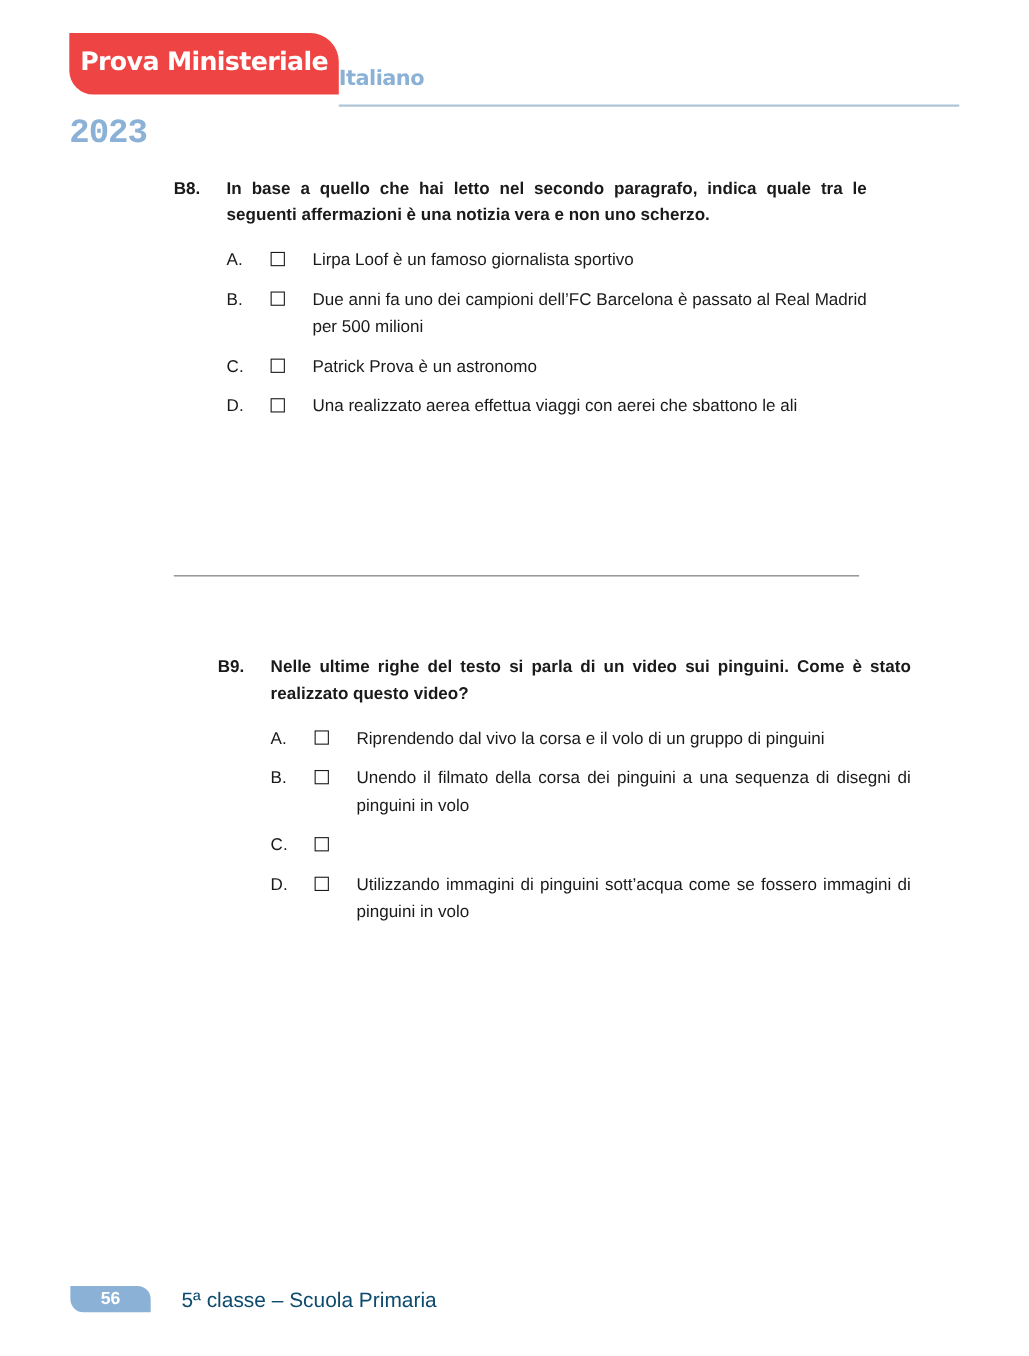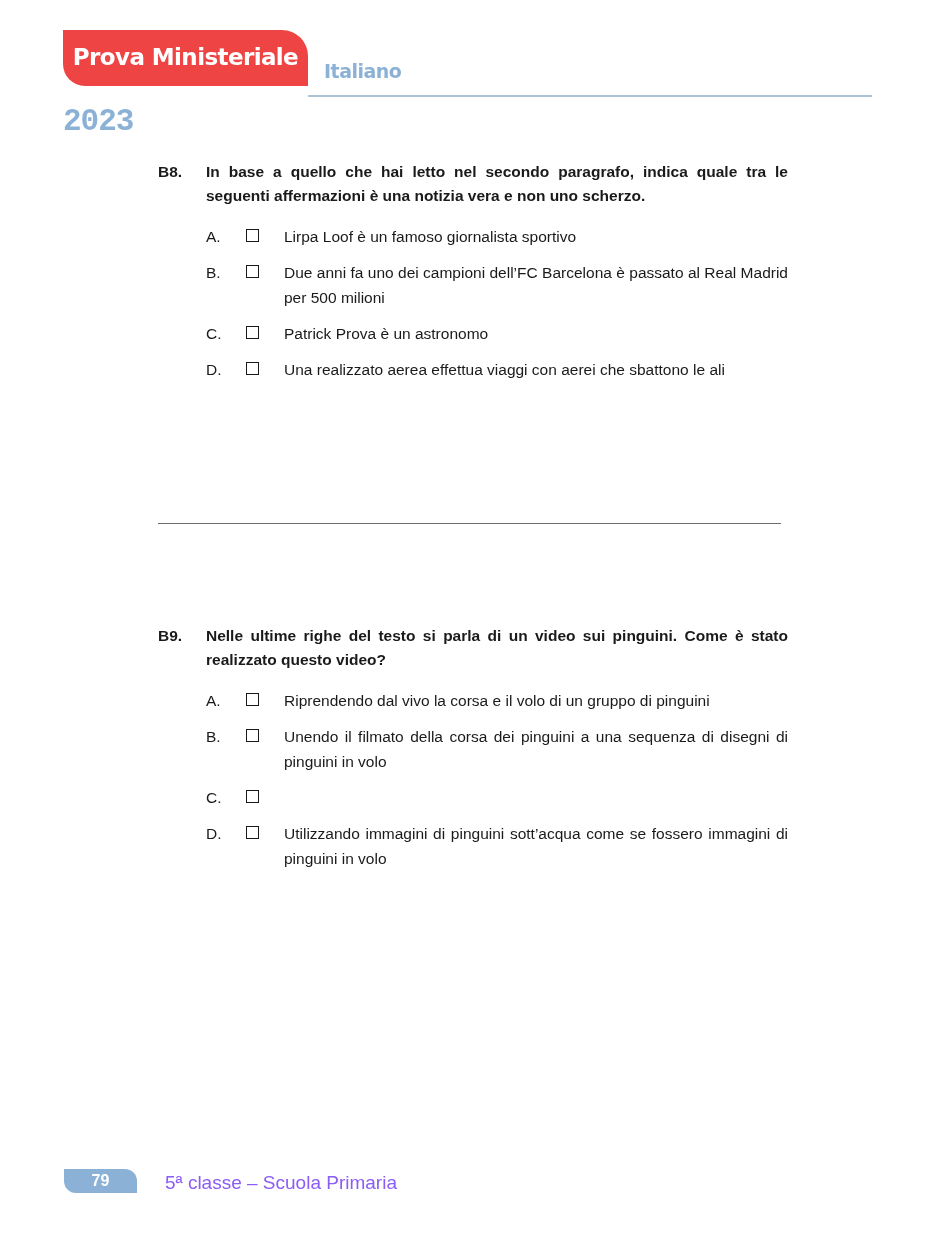--- a/index.html
+++ b/index.html
@@ -9,21 +9,21 @@
       position: absolute; left: 63px; top: 30px; width: 245px; height: 56px;
       background: #ef4444;
       border-radius: 0 26px 0 22px;
       display: flex; align-items: center; justify-content: center;
     }
     .header-tab-title {
       color: #ffffff; font-family: "DejaVu Sans", sans-serif; font-weight: bold;
       font-size: 23px; letter-spacing: -0.6px; margin-top: -2px;
     }
     .header-subject {
-      position: absolute; left: 324px; top: 60px;
+      position: absolute; left: 308px; top: 60px;
       color: #8bb2d6; font-family: "DejaVu Sans", sans-serif; font-weight: bold; font-size: 19px; letter-spacing: -0.5px;
     }
     .header-rule {
       position: absolute; left: 308px; top: 95px; width: 564px; height: 2px; background: #aec4d4;
     }
     .header-year {
       position: absolute; left: 63px; top: 104px;
       color: #8bb2d6; font-family: Liberation Mono, monospace; font-weight: bold; font-size: 31px; letter-spacing: -1px;
     }
 
@@ -39,21 +39,21 @@
     .opt-text { flex: 1; text-align: justify; text-align-last: left; }
 
     .divider { position: absolute; left: 158px; top: 523px; width: 623px; height: 1px; background: #6e6e6e; }
 
     .footer-tab {
       position: absolute; left: 64px; top: 1169px; width: 73px; height: 24px;
       background: #8bb2d6; border-radius: 0 12px 0 12px;
       display: flex; align-items: center; justify-content: center;
     }
     .footer-page { color: #ffffff; font-weight: bold; font-size: 16px; }
-    .footer-text { position: absolute; left: 165px; top: 1172px; color: #8b5cf6; font-size: 19px; }
+    .footer-text { position: absolute; left: 165px; top: 1172px; color: #0c4a6e; font-size: 19px; }
   </style>
 </head>
 <body>
 
 <div class="header-tab">
   <span class="header-tab-title">Prova Ministeriale</span>
 </div>
 <div class="header-subject">Italiano</div>
 <div class="header-rule"></div>
 <div class="header-year">2023</div>
@@ -90,21 +90,21 @@
       <span class="opt-box">
           <span></span>
         </span>
       <span class="opt-text">Una realizzato aerea effettua viaggi con aerei che sbattono le ali</span>
     </div>
   </div>
 </div>
 
 <div class="divider"></div>
 
-<div class="question" style="top:624px;">
+<div class="question" style="top:595px;margin-left:40px;">
   <div class="q-head">
     <span class="q-num">B9.</span>
     <span class="q-text">Nelle ultime righe del testo si parla di un video sui pinguini. Come è stato realizzato questo video?</span>
   </div>
   <div class="options">
     <div class="option">
       <span class="opt-letter">A.</span>
       <span class="opt-box">
           <span></span>
         </span>
@@ -127,15 +127,15 @@
       <span class="opt-letter">D.</span>
       <span class="opt-box">
           <span></span>
         </span>
       <span class="opt-text">Utilizzando immagini di pinguini sott’acqua come se fossero immagini di pinguini in volo</span>
     </div>
   </div>
 </div>
 
 <div class="footer-tab">
-  <span class="footer-page">79</span>
+  <span class="footer-page">56</span>
 </div>
 <div class="footer-text">5ª classe – Scuola Primaria</div>
 
 </body></html>

